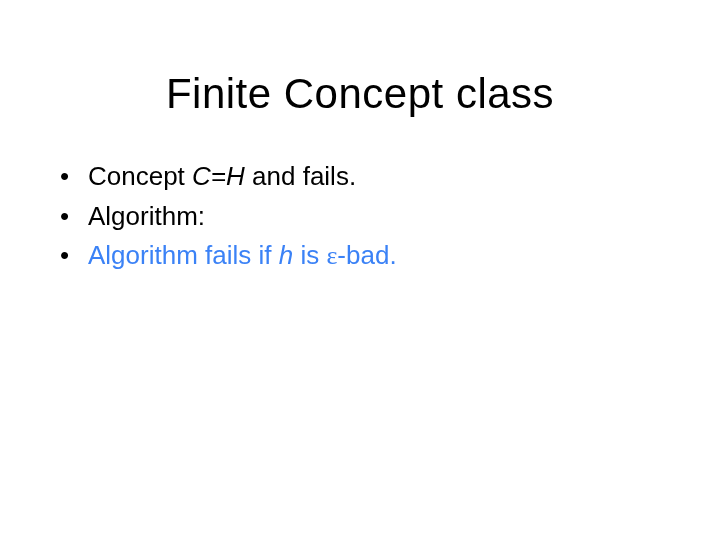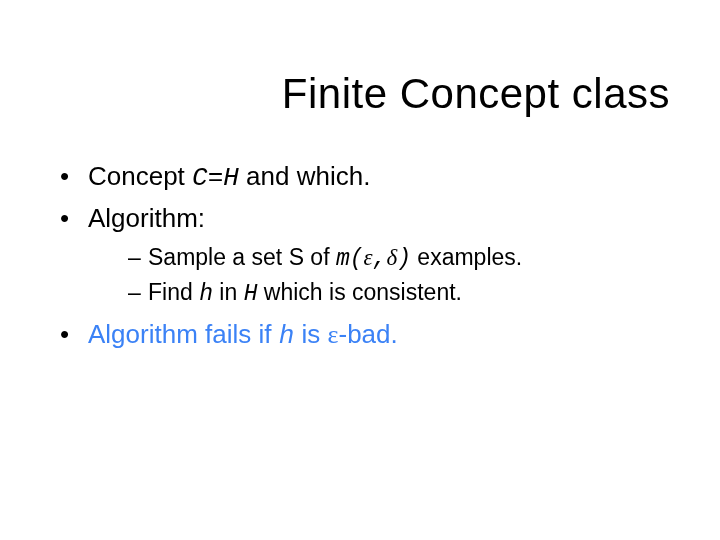--- a/index.html
+++ b/index.html
@@ -12,21 +12,21 @@
     color: #000000;
     overflow: hidden;
   }
   .slide {
     box-sizing: border-box;
     width: 720px;
     height: 540px;
     padding: 50px 50px 0 50px;
   }
   .title {
-    text-align: right;
+    text-align: center;
     font-size: 42px;
     font-weight: 400;
     margin: 20px 0 40px 0;
     letter-spacing: 0.5px;
   }
   ul.top {
     list-style: none;
     padding: 0;
     margin: 0 0 0 10px;
   }
@@ -55,42 +55,34 @@
     padding-left: 20px;
     font-size: 23px;
     line-height: 1.4;
   }
   ul.sub > li::before {
     content: "–";
     position: absolute;
     left: 0;
     top: 0;
   }
-  .ital { font-style: italic; font-family: Liberation Mono, monospace; }
+  .ital { font-style: italic; }
   .sym { font-family: "Times New Roman", Times, serif; }
   .magenta { color: #3b82f6; }
 </style>
 </head>
 <body>
 
 <div class="slide">
   <div class="title">Finite Concept class</div>
 
   <ul class="top">
     <li>
-      <span>Concept </span><span class="ital">C=H</span><span> and which.</span>
+      <span>Concept </span><span class="ital">C=H</span><span> and fails.</span>
     </li>
     <li>
       <span>Algorithm:</span>
-      <ul class="sub">
-        <li>
-          <span>Sample a set S of </span><span class="ital">m(</span><span class="sym ital">ε</span><span class="ital">,</span><span class="sym ital">δ</span><span class="ital">)</span><span> examples.</span>
-        </li>
-        <li>
-          <span>Find </span><span class="ital">h</span><span> in </span><span class="ital">H</span><span> which is consistent.</span>
-        </li>
-      </ul>
     </li>
     <li class="magenta">
       <span>Algorithm fails if </span><span class="ital">h</span><span> is </span><span class="sym">ε</span><span>-bad.</span>
     </li>
   </ul>
 </div>
 
 </body></html>

